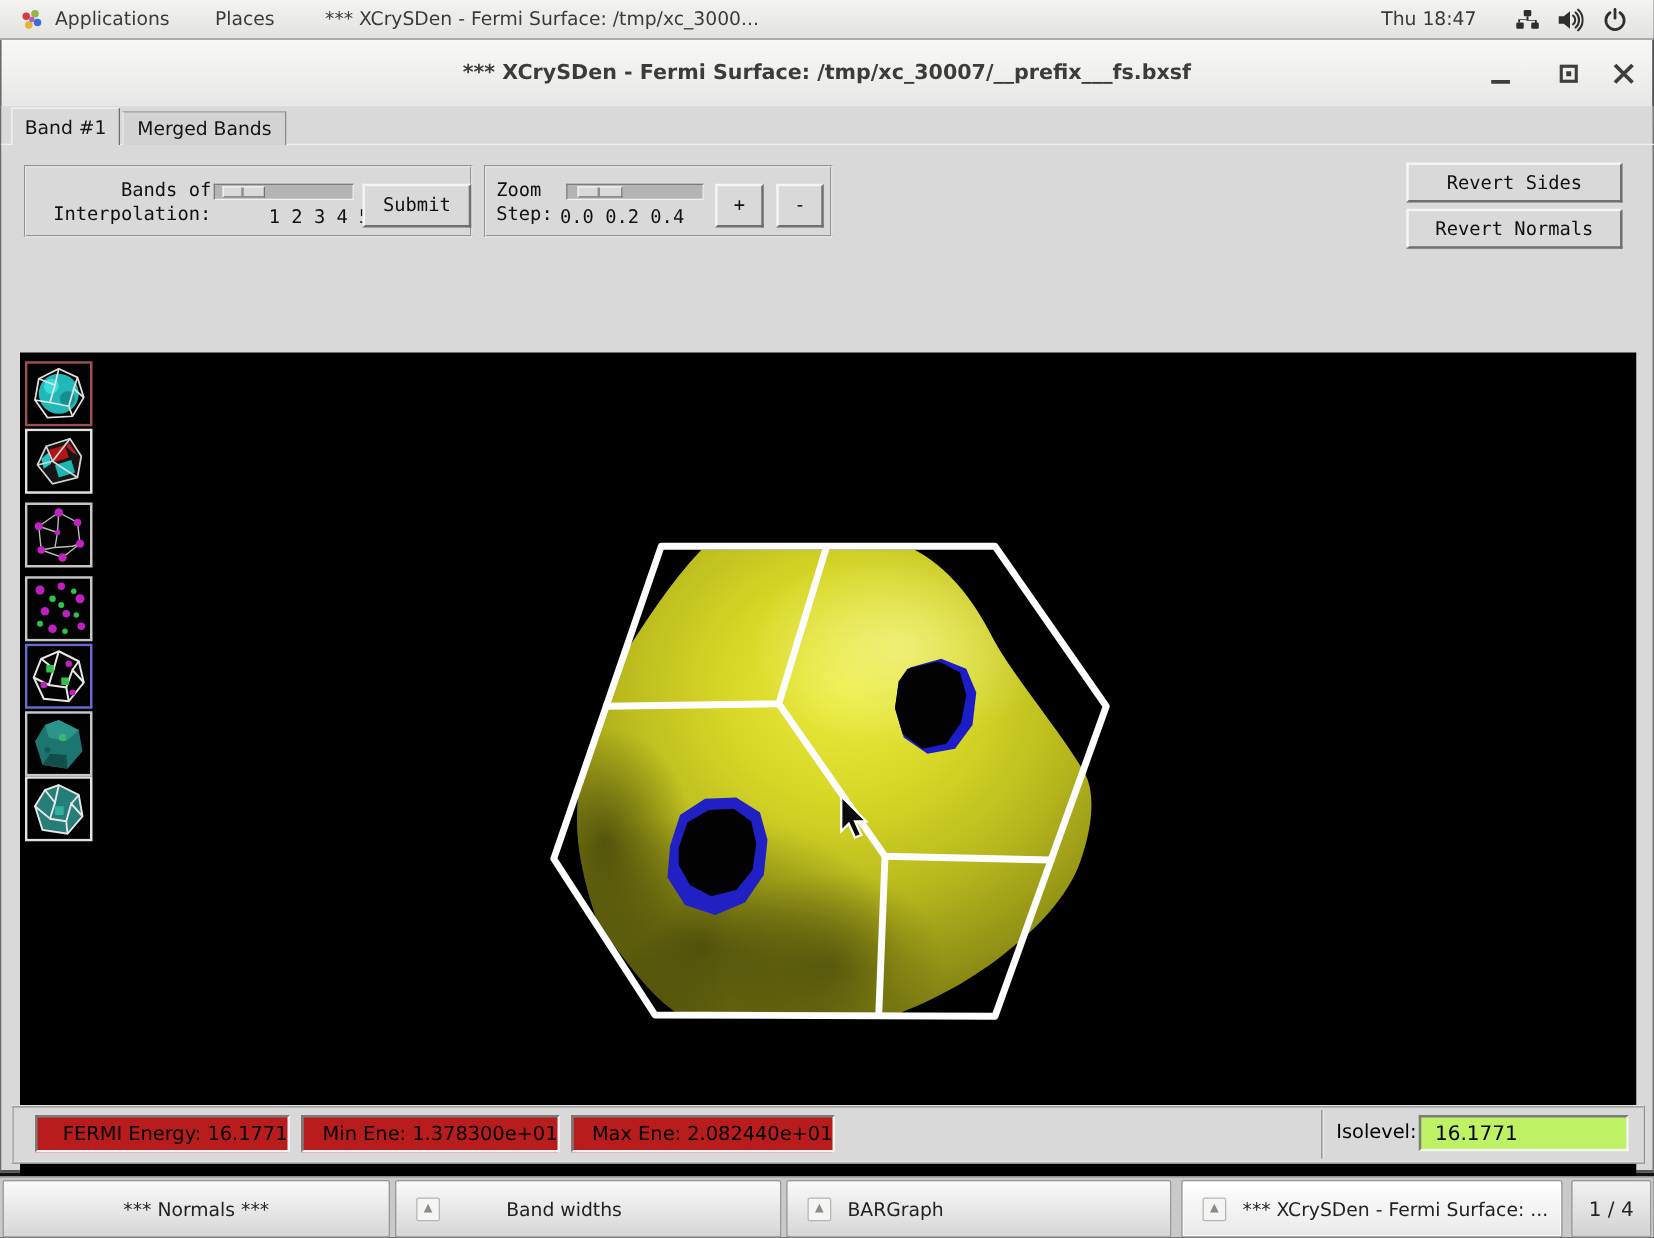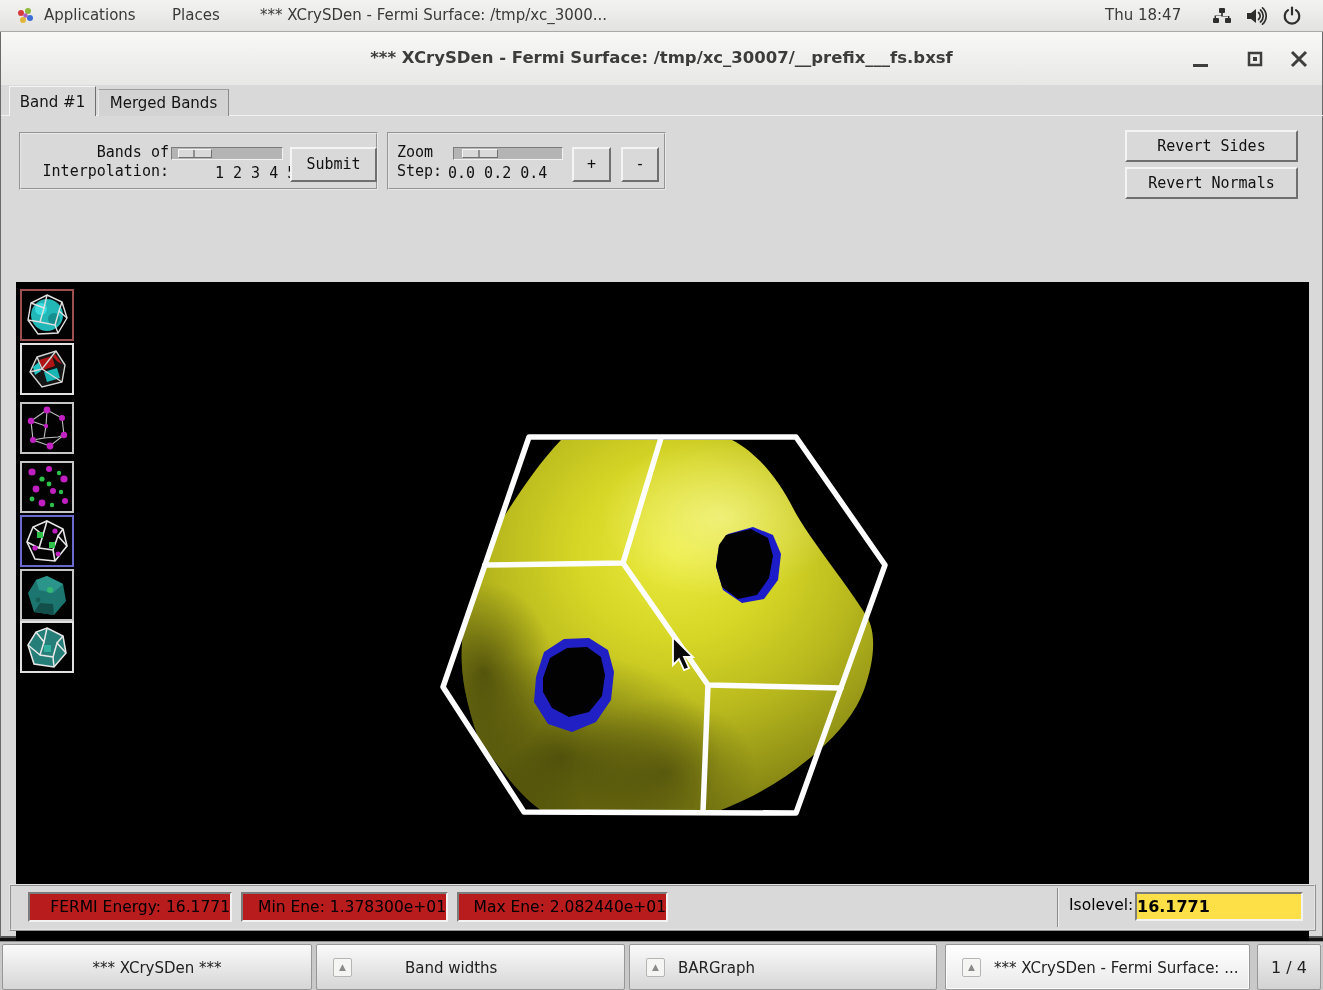--- a/index.html
+++ b/index.html
@@ -57,23 +57,23 @@
   
   #status-frame { left:8px; top:884px; width:1307px; height:47px; border:2px ridge #e4e4e4; background:#d9d9d9; }
   .status-box { position:absolute; top:6px; height:30px; line-height:26px; font-size:15.5px; color:#000;
     background:#b91c1c; padding-left:5px;
     border-top:2px solid #7c7c7c; border-left:2px solid #7c7c7c;
     border-bottom:2px solid #f2f2f2; border-right:2px solid #f2f2f2;text-align:right; }
   #isolevel-sep { position:absolute; left:1046px; top:2px; width:2px; height:39px;
     border-left:1px solid #8a8a8a; border-right:1px solid #f0f0f0; }
   #isolevel-label { position:absolute; left:1058px; top:10px; font-size:15.5px; color:#000; }
   #isolevel-input { position:absolute; left:1124px; top:6px; width:168px; height:29px;
-    background:#fde047; border-top:2px solid #7c7c7c; border-left:2px solid #7c7c7c;
+    background:#bef264; border-top:2px solid #7c7c7c; border-left:2px solid #7c7c7c;
     border-bottom:2px solid #f2f2f2; border-right:2px solid #f2f2f2;
-    font-family:"DejaVu Sans","Liberation Sans",sans-serif; font-size:16px; color:#000; padding:0 0;font-weight:bold; }
+    font-family:"DejaVu Sans","Liberation Sans",sans-serif; font-size:16px; color:#000; padding:0 11px; }
 
   
   #taskbar { left:0; top:941px; width:1323px; height:49px; background:#c9c9c9; border-top:1px solid #8d8d8d; }
   .task-btn { position:absolute; top:2px; height:46px; background:linear-gradient(#fafafa,#d6d6d6);
     border:1px solid #979797; border-radius:2px; font-size:15px; color:#222; cursor:pointer; }
   .task-btn.active { background:linear-gradient(#ffffff,#e9e9e9); box-shadow:inset 0 0 0 1px #fdfdfd; }
   .task-label { position:absolute; top:0; line-height:46px; white-space:nowrap; }
   .task-icon { position:absolute; left:16px; top:13px; width:19px; height:19px; background:#f5f5f3;
     border:1px solid #b5b5b3; border-radius:2px; text-align:center; line-height:17px; font-size:9px; color:#8a8a88; }
   #pager { position:absolute; left:1257px; top:2px; width:64px; height:46px; line-height:46px;
@@ -345,21 +345,21 @@
     <div class="status-box" style="left:230px; width:207px;">Min Ene: 1.378300e+01</div>
     <div class="status-box" style="left:446px; width:211px;">Max Ene: 2.082440e+01</div>
     <div id="isolevel-sep"></div>
     <span id="isolevel-label">Isolevel:</span>
     <input id="isolevel-input" type="text" value="16.1771" style="">
   </div>
 </div>
 
 <div id="taskbar" class="abs">
   <div class="task-btn" style="left:2px; width:310px;">
-    <span class="task-label" style="left:0; width:100%; text-align:center;">*** XCrySDen ***</span>
+    <span class="task-label" style="left:0; width:100%; text-align:center;">*** Normals ***</span>
   </div>
   <div class="task-btn" style="left:316px; width:309px;">
     <span class="task-icon">▲</span>
     <span class="task-label" style="left:48px;margin-left:40px;">Band widths</span>
   </div>
   <div class="task-btn" style="left:629px; width:308px;">
     <span class="task-icon">▲</span>
     <span class="task-label" style="left:48px;">BARGraph</span>
   </div>
   <div class="task-btn active" style="left:945px; width:305px;">

